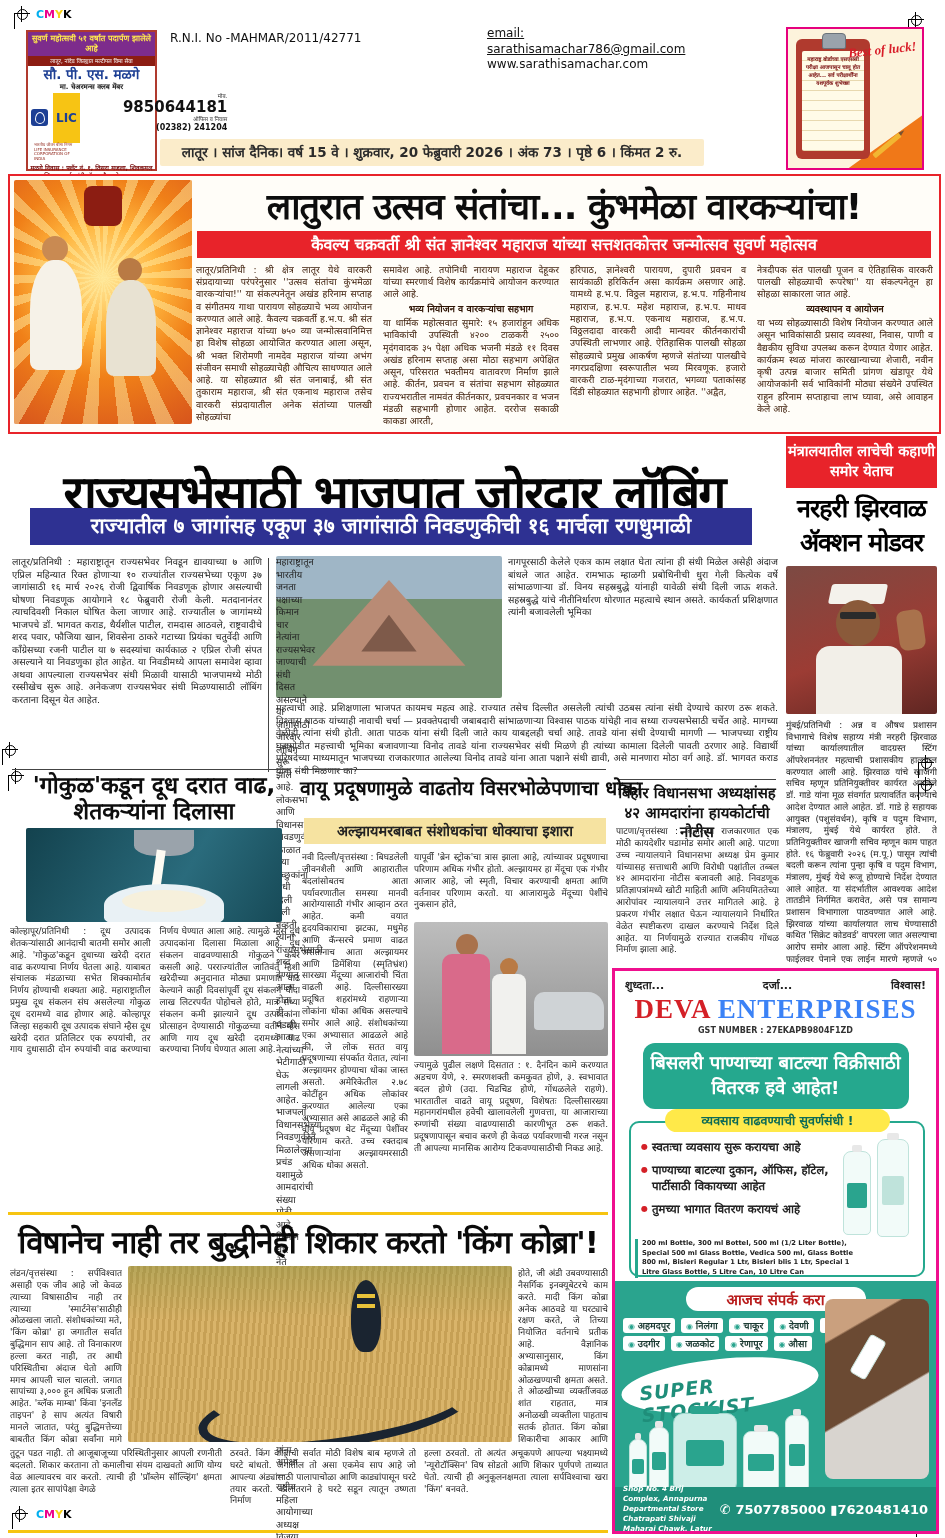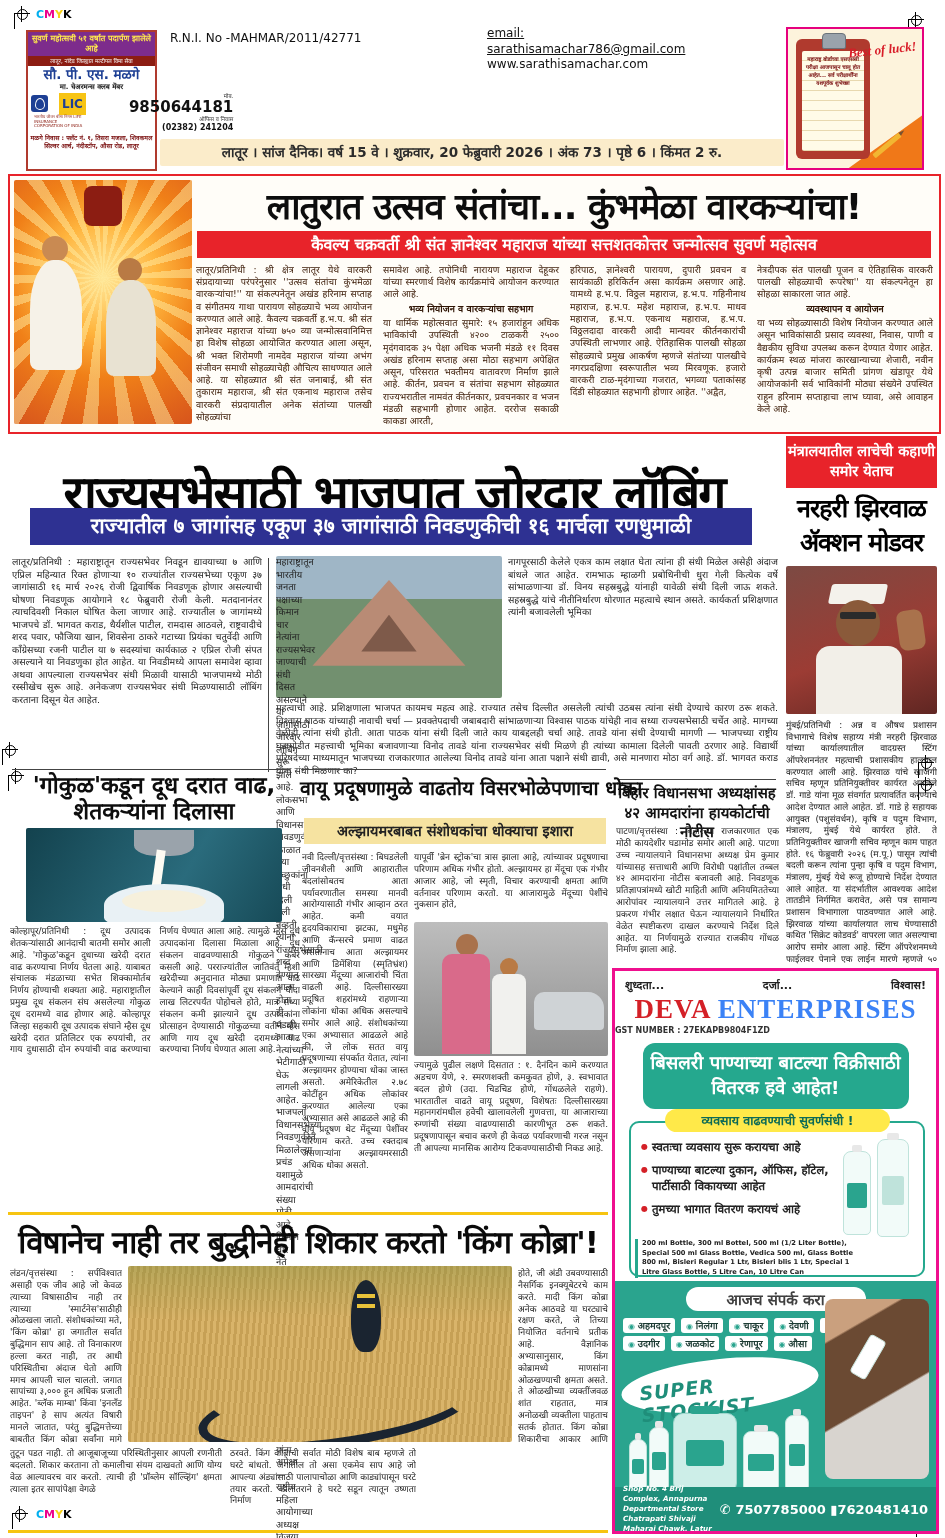--- a/index.html
+++ b/index.html
@@ -18,32 +18,32 @@
   
   .licad{position:absolute;left:26px;top:30px;width:127px;height:137px;border:2px solid #b03a2e;background:#fff;font-size:7px;}
   .licad .pur{background:#7d2c8c;color:#ffe84d;font-weight:bold;font-size:8px;text-align:center;padding:2px 1px;line-height:1.25;}
   .licad .mar{background:#8c1d12;color:#fff;font-size:5.5px;text-align:center;padding:1px 0;}
   .licad .nm{color:#1d3f94;font-size:13.5px;font-weight:bold;text-align:center;line-height:1.1;margin-top:1px;}
   .licad .mem{font-size:7px;font-weight:bold;text-align:center;}
   .licrow{display:flex;align-items:flex-start;justify-content:space-between;padding:2px 3px 0 3px;}
   .liclogo{display:flex;align-items:center;}
   .licem{width:17px;height:17px;background:#1d3f94;border-radius:3px;position:relative;}
   .licem:after{content:"";position:absolute;left:4px;top:3px;width:8px;height:10px;border:1.5px solid #fff;border-radius:50% 50% 50% 50%/60% 60% 40% 40%;}
-  .licyl{background:#f7c414;color:#1d3f94;font-weight:bold;font-size:12px;padding:4px 3px;margin-left:11px;}
+  .licyl{background:#f7c414;color:#1d3f94;font-weight:bold;font-size:12px;padding:18px 3px;margin-left:5px;}
   .licsub{font-size:4px;color:#8c1d12;text-align:left;padding:0 3px;line-height:1.2;}
   .licph{text-align:right;line-height:1.15;}
   .licph .lab{font-size:5.5px;color:#333;}
   .licph .num{font-size:15px;font-weight:bold;color:#111;margin-left:43px;}
   .licph .num2{font-size:8px;font-weight:bold;color:#111;}
   .licaddr{font-size:6.3px;font-weight:bold;color:#7a1010;text-align:center;line-height:1.25;padding:2px 2px 0 2px;}
   .rni{position:absolute;left:170px;top:31px;font-size:12px;color:#111;}
   .mailblk{position:absolute;left:487px;top:26px;width:210px;font-size:12px;color:#111;line-height:1.3;}
   .mailblk .em{text-decoration:underline;}
   .masthead{position:absolute;left:158px;top:44px;width:628px;text-align:center;font-size:62px;font-weight:800;color:#e8232a;letter-spacing:-2px;line-height:1.3;}
-  .datebar{position:absolute;left:160px;top:139px;width:624px;height:27px;background:#fbecca;text-align:center;font-size:13.5px;font-weight:bold;color:#2b2b2b;line-height:27px;border-radius:2px;}
+  .datebar{position:absolute;left:160px;top:139px;width:544px;height:27px;background:#fbecca;text-align:center;font-size:13.5px;font-weight:bold;color:#2b2b2b;line-height:27px;border-radius:2px;}
   .bestbox{position:absolute;left:786px;top:27px;width:134px;height:139px;border:2.5px solid #e6007e;background:#fdf3dc;overflow:hidden;}
   .clip{position:absolute;left:8px;top:10px;width:74px;height:120px;background:#b03a2e;border-radius:6px;}
   .clippaper{position:absolute;left:6px;top:12px;width:62px;height:100px;background:#fffbe8;background-image:repeating-linear-gradient(#fffbe8 0 9px,#e8d9b0 9px 10px);border-radius:2px;}
   .clipclip{position:absolute;left:26px;top:-6px;width:22px;height:14px;background:#9aa3ab;border-radius:4px 4px 2px 2px;border:1px solid #6b737a;}
   .clipnote{position:absolute;left:7px;top:16px;width:60px;font-size:5.4px;font-weight:bold;color:#7a1010;text-align:center;line-height:1.5;}
   .bestwish{position:absolute;right:5px;top:14px;font-family:"Liberation Serif",serif;font-style:italic;font-weight:bold;font-size:13px;color:#d81b27;transform:rotate(-6deg);text-align:center;line-height:1;}
   .besttri{position:absolute;right:-2px;bottom:-2px;width:0;height:0;border-left:78px solid transparent;border-bottom:56px solid #f07818;}
   .pencil{position:absolute;left:82px;bottom:20px;width:34px;height:5px;background:#f2b632;transform:rotate(-40deg);border-radius:1px;}
   .pencil:after{content:"";position:absolute;right:-6px;top:0;border-top:2.5px solid transparent;border-bottom:2.5px solid transparent;border-left:6px solid #7a5230;}
   
@@ -69,33 +69,33 @@
   .biharhead{position:absolute;left:614px;top:784px;width:166px;text-align:center;font-size:15px;font-weight:800;color:#111;line-height:1.3;}
   .t9{font-size:8.9px;color:#222;}
   .yellowrule{position:absolute;height:3px;background:#f6c411;}
   
   .cobrahead{position:absolute;left:8px;top:1220px;width:600px;text-align:center;font-size:31px;font-weight:800;color:#0a0a0a;letter-spacing:-1px;}
   
   .deva{position:absolute;left:612px;top:968px;width:327px;height:566px;border:3px solid #ef0f8e;background:#fff;box-sizing:border-box;overflow:hidden;}
   .devatags{display:flex;justify-content:space-between;padding:6px 10px 0 10px;font-size:11px;font-weight:bold;color:#222;}
   .devaname{text-align:center;font-family:"Liberation Serif",serif;font-weight:bold;font-size:27px;letter-spacing:1px;margin-top:2px;}
   .devaname .r{color:#d42027}.devaname .b{color:#3b82f6}
-  .devagst{text-align:left;font-size:8px;font-weight:bold;color:#333;margin-top:1px;}
+  .devagst{text-align:center;font-size:8px;font-weight:bold;color:#333;margin-top:1px;}
   .devaoffer{margin:8px auto 0 auto;width:258px;background:#25a88e;border-radius:12px;color:#fff;font-size:18.5px;font-weight:bold;text-align:center;padding:8px 4px;line-height:1.35;}
   .devainner{position:absolute;left:14px;top:150px;width:292px;height:152px;border:2px solid #25a88e;border-radius:10px;}
   .devapill{position:absolute;left:50px;top:138px;width:225px;background:#ffe949;border-radius:12px;color:#0e6b56;font-size:12.5px;font-weight:bold;text-align:center;padding:3px 0;}
   .devabullets{position:absolute;left:26px;top:168px;width:190px;font-size:11.5px;font-weight:bold;color:#222;line-height:1.45;}
   .devabullets div{margin-bottom:6px;position:relative;padding-left:11px;}
   .devabullets div:before{content:"●";color:#d42027;font-size:8px;position:absolute;left:0;top:2px;}
   .devasizes{position:absolute;left:20px;top:268px;width:212px;font-size:6.7px;font-weight:bold;color:#222;line-height:1.45;border-left:3px solid #25a88e;padding-left:4px;}
   .bottle{position:absolute;background:#f2fbf9;border:1px solid #bfe3db;border-radius:8px 8px 5px 5px;}
   .bottle:before{content:"";position:absolute;left:30%;top:-7px;width:40%;height:7px;background:#e8e8e8;border-radius:2px;}
   .bottle .lbl{position:absolute;left:12%;top:38%;width:76%;height:30%;background:#2aa48e;border-radius:2px;}
   .devateal{position:absolute;left:0px;top:310px;width:321px;height:250px;background:#2aa48e;}
-  .contactpill{margin:6px auto 0 auto;width:180px;background:#fff;border-radius:13px;color:#404040;font-size:15px;font-weight:bold;text-align:center;padding:2px 0;}
+  .contactpill{margin:6px auto 0 auto;width:180px;background:#fff;border-radius:13px;color:#b91c1c;font-size:15px;font-weight:bold;text-align:center;padding:2px 0;}
   .towns{display:flex;flex-wrap:wrap;gap:3px 6px;padding:7px 8px 0 8px;}
   .town{background:#ffffff;color:#1c3b33;font-size:9.5px;font-weight:bold;border-radius:3px;padding:1px 5px;white-space:nowrap;}
   .town:before{content:"◉ ";color:#2aa48e;font-size:8px;}
   .swoosh{position:absolute;left:6px;top:78px;width:198px;height:52px;background:#fff;border-radius:50%;transform:rotate(-6deg);}
   .swoosh span{position:absolute;left:18px;top:15px;color:#1f8e7a;font-size:19px;font-weight:800;font-style:italic;letter-spacing:1px;}
   .addrbar{position:absolute;left:0;bottom:0;width:321px;height:44px;background:#1f8e7a;display:flex;align-items:center;justify-content:space-between;padding:0 8px;box-sizing:border-box;}
   .addrtxt{color:#fff;font-size:7.2px;font-weight:bold;font-style:italic;width:170px;line-height:1.4;}
   .phones{color:#fff;font-size:13px;font-weight:800;white-space:nowrap;}
   
   .ph-saints{background:radial-gradient(circle at 50% 40%,#ffe89a 0%,#ffb53e 32%,#f08018 58%,#d7541c 100%);}
@@ -273,20 +273,21 @@
 
   <div class="cobrahead">विषानेच नाही तर बुद्धीनेही शिकार करतो 'किंग कोब्रा'!</div>
   <div class="abs just t9" style="left:10px;top:1268px;width:112px;height:176px;overflow:hidden;">लंडन/वृत्तसंस्था : सर्पविश्वात असाही एक जीव आहे जो केवळ त्याच्या विषासाठीच नाही तर त्याच्या 'स्मार्टनेस'साठीही ओळखला जातो. संशोधकांच्या मते, 'किंग कोब्रा' हा जगातील सर्वात बुद्धिमान साप आहे. तो विनाकारण हल्ला करत नाही, तर आधी परिस्थितीचा अंदाज घेतो आणि मगच आपली चाल चालतो. जगात सापांच्या ३,००० हून अधिक प्रजाती आहेत. 'ब्लॅक माम्बा' किंवा 'इनलँड ताइपन' हे साप अत्यंत विषारी मानले जातात, परंतु बुद्धिमत्तेच्या बाबतीत किंग कोब्रा सर्वांना मागे टाकतो. किंग कोब्रा धोका दिसताच आंधळेपणाने</div>
   <div class="photo ph-cobra" style="left:128px;top:1266px;width:384px;height:176px;">
     <div class="snakehood"></div>
     <div class="snakebody"></div>
   </div>
   <div class="abs just t9" style="left:518px;top:1268px;width:90px;height:176px;overflow:hidden;">होते, जी अंडी उबवण्यासाठी नैसर्गिक इनक्यूबेटरचे काम करते. मादी किंग कोब्रा अनेक आठवडे या घरट्याचे रक्षण करते, जे तिच्या नियोजित वर्तनाचे प्रतीक आहे. वैज्ञानिक अभ्यासानुसार, किंग कोब्रामध्ये माणसांना ओळखण्याची क्षमता असते. ते ओळखीच्या व्यक्तींजवळ शांत राहतात, मात्र अनोळखी व्यक्तीला पाहताच सतर्क होतात. किंग कोब्रा शिकारीचा आकार आणि हालचाल पाहून आपला</div>
   <div class="abs just t9" style="left:10px;top:1448px;width:212px;height:80px;overflow:hidden;">तुटून पडत नाही. तो आजूबाजूच्या परिस्थितीनुसार आपली रणनीती बदलतो. शिकार करताना तो कमालीचा संयम दाखवतो आणि योग्य वेळ आल्यावरच वार करतो. त्याची ही 'प्रॉब्लेम सॉल्व्हिंग' क्षमता त्याला इतर सापांपेक्षा वेगळे</div>
   <div class="abs just t9" style="left:230px;top:1448px;width:186px;height:80px;overflow:hidden;">ठरवते. किंग कोब्राची सर्वात मोठी विशेष बाब म्हणजे तो घरटे बांधतो. जगातील तो असा एकमेव साप आहे जो आपल्या अंड्यांसाठी पालापाचोळा आणि काड्यांपासून घरटे तयार करतो. कालांतराने हे घरटे सडून त्यातून उष्णता निर्माण</div>
+  <div class="abs just t9" style="left:424px;top:1448px;width:184px;height:80px;overflow:hidden;">हल्ला ठरवतो. तो अत्यंत अचूकपणे आपल्या भक्ष्यामध्ये 'न्यूरोटॉक्सिन' विष सोडतो आणि शिकार पूर्णपणे ताब्यात घेतो. त्याची ही अनुकूलनक्षमता त्याला सर्पविश्वाचा खरा 'किंग' बनवते.</div>
   <div class="yellowrule" style="left:8px;top:1530px;width:600px;"></div>
 
   <div class="deva">
     <div class="devatags">
       <span>शुध्दता...</span>
       <span>दर्जा...</span>
       <span>विश्वास!</span>
     </div>
     <div class="devaname">
       <span class="r">DEVA</span>

